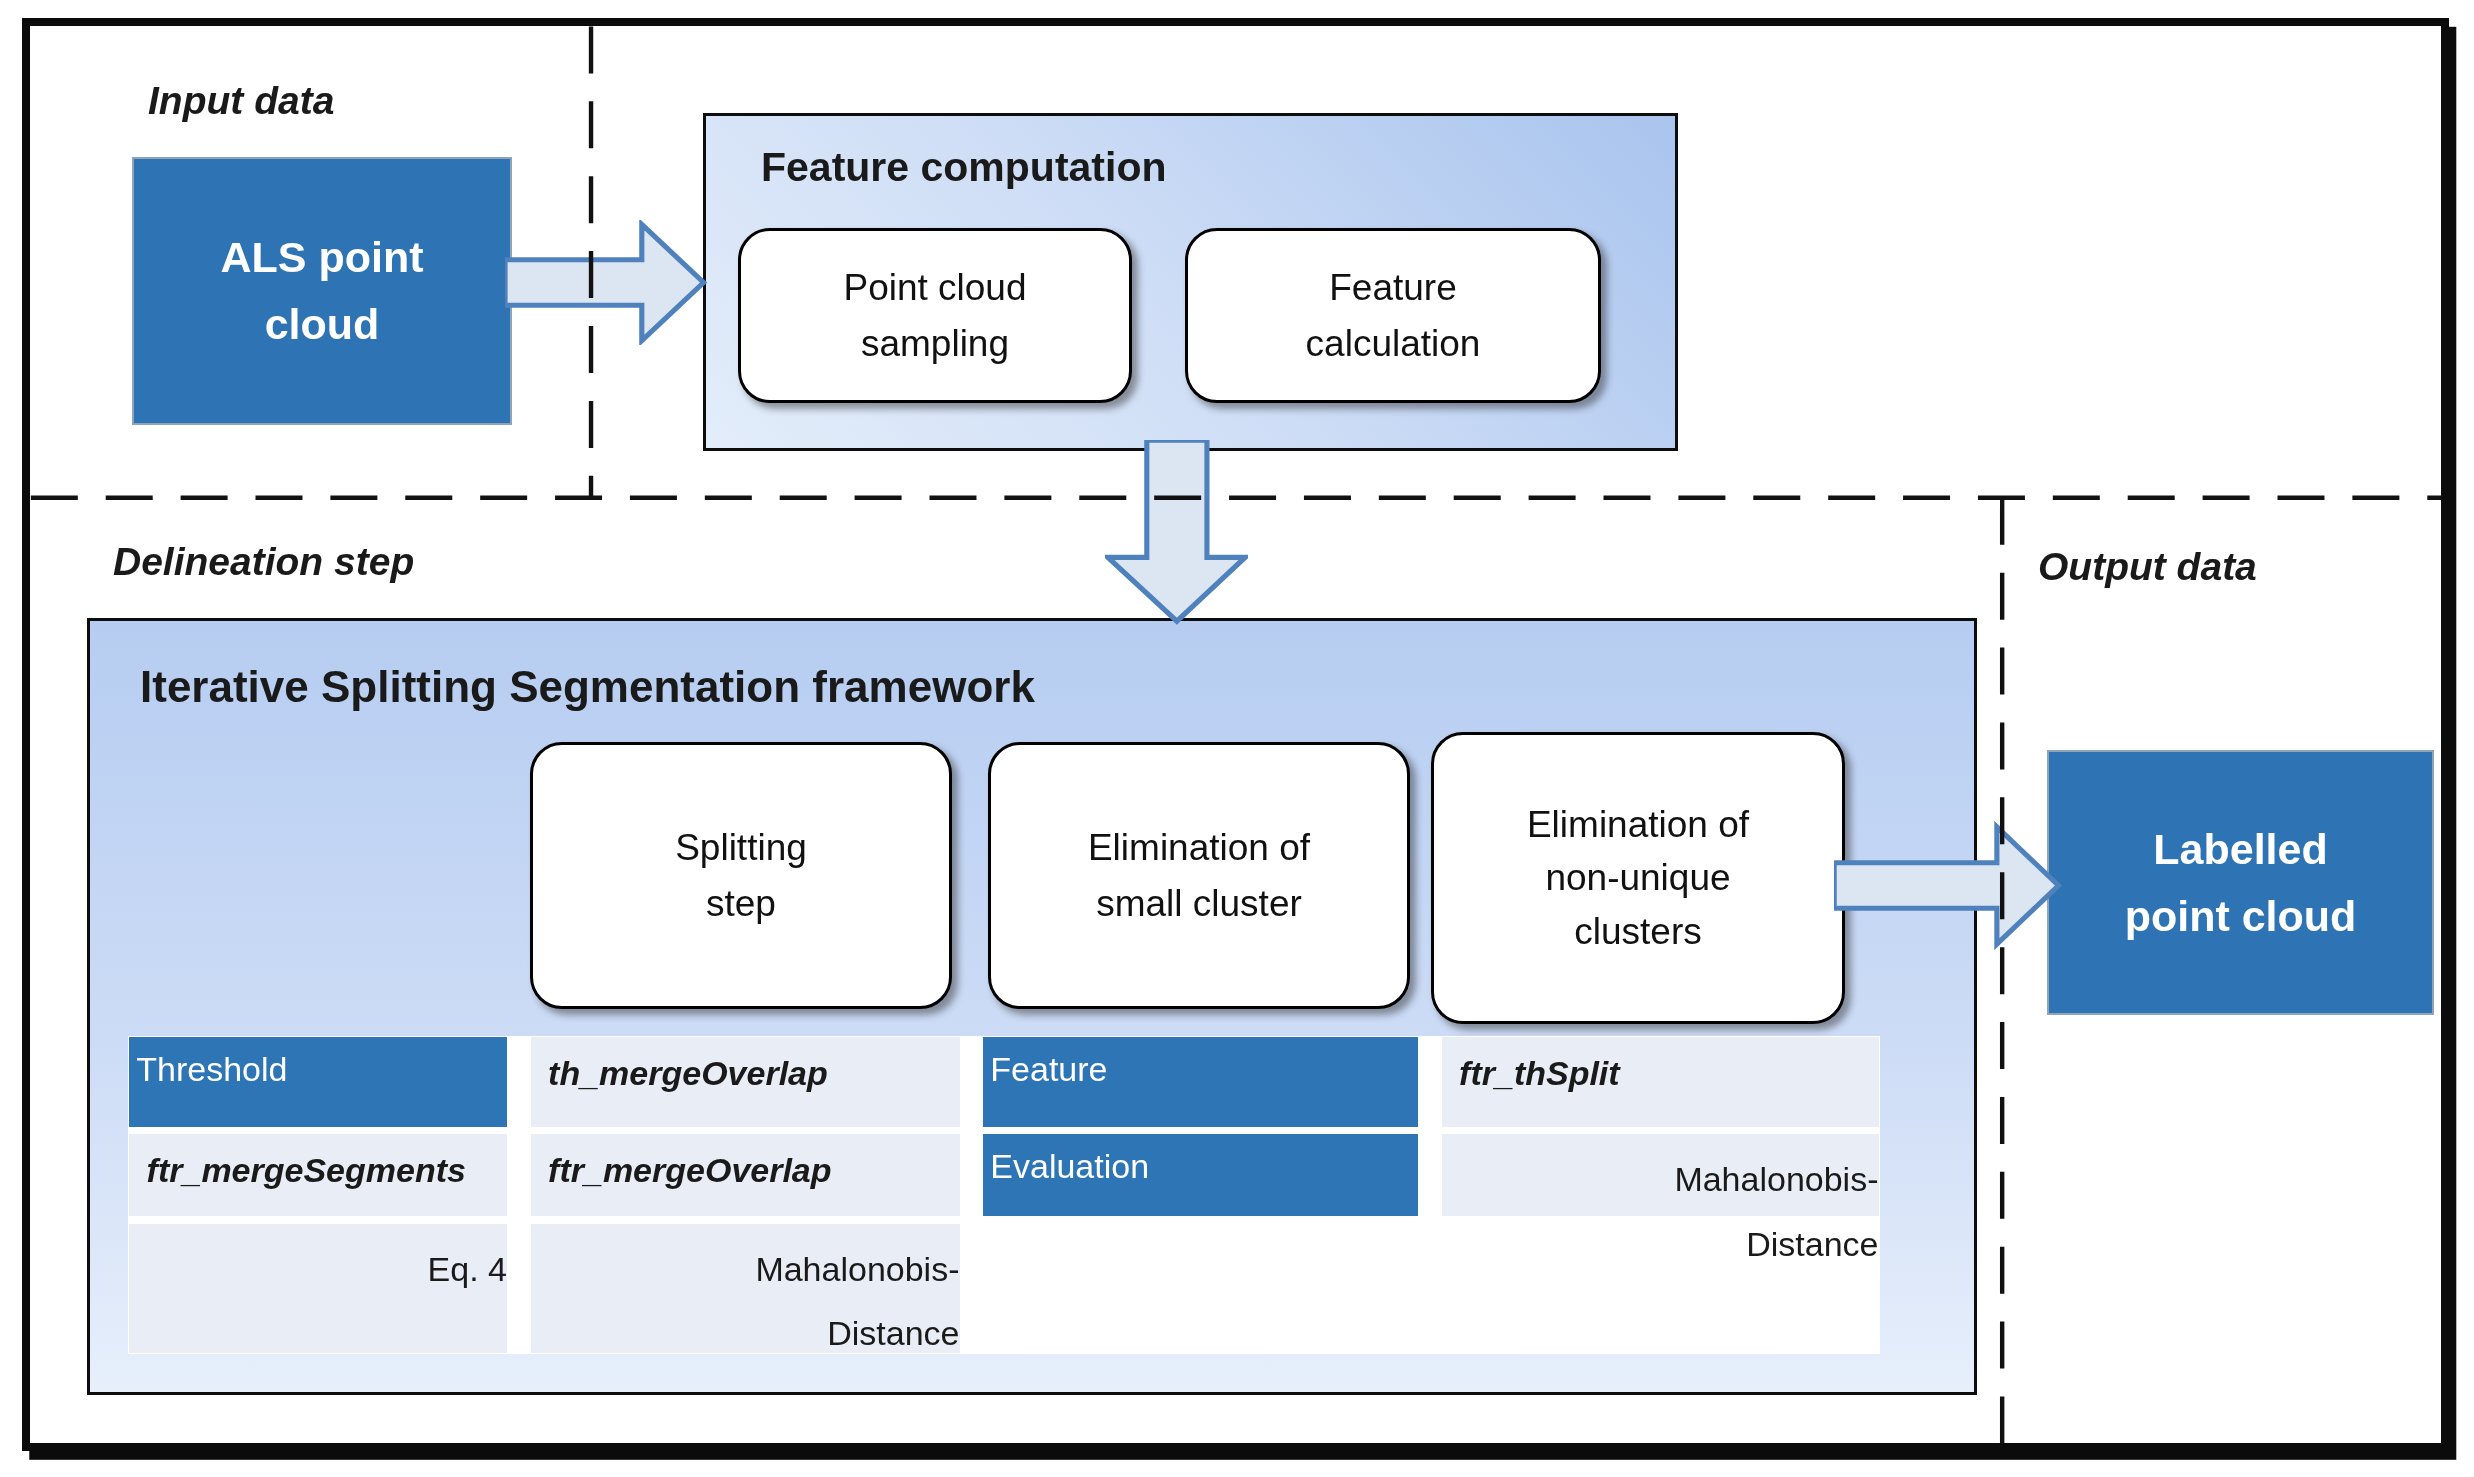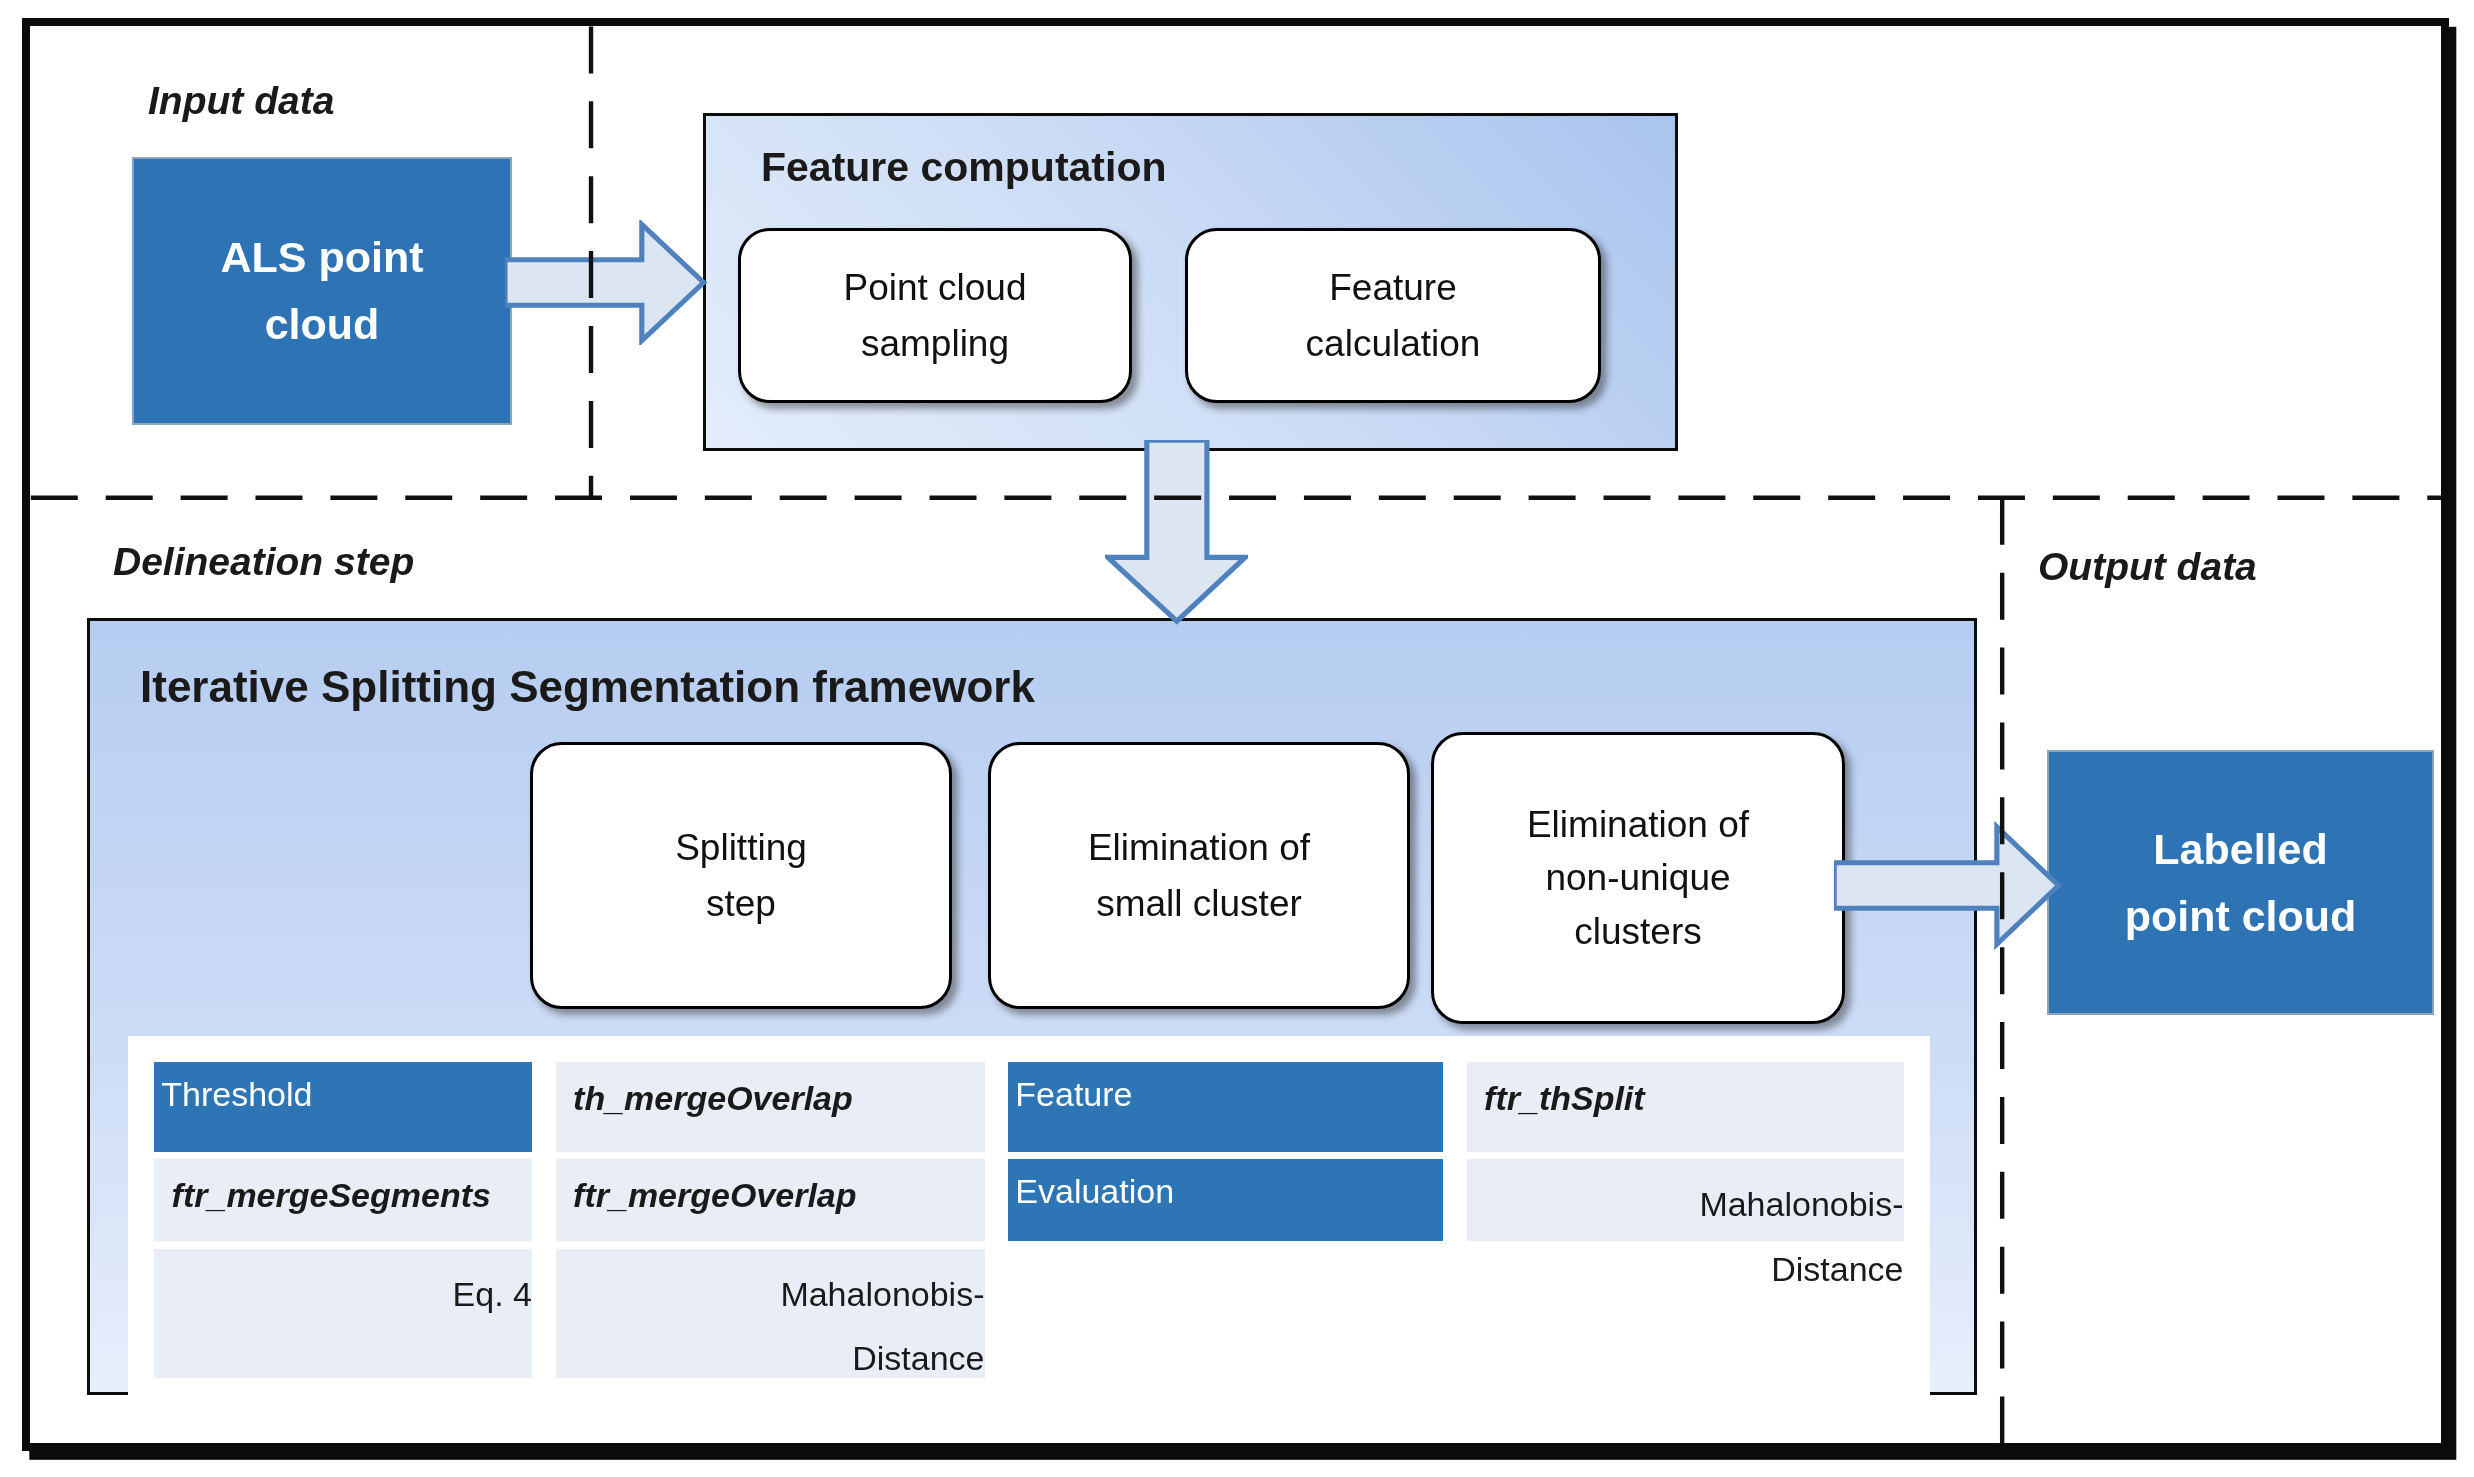--- a/index.html
+++ b/index.html
@@ -22,21 +22,21 @@
   .fw-panel{left:87px;top:618px;width:1884px;height:771px;
             background:linear-gradient(180deg,#b6cdf1 0%,#cddcf6 55%,#e7effb 100%);}
 
   .step-box{position:absolute;background:#ffffff;border:3.7px solid #000000;border-radius:32px;
             display:flex;align-items:center;justify-content:center;text-align:center;
             font-size:37px;line-height:1.5;color:#111;z-index:3;
             box-shadow:5.1px 5.9px 7.3px rgba(40,40,40,0.45);}
 
   .arrow-svg{position:absolute;z-index:4;}
 
-  .ptable{position:absolute;left:38px;top:415px;width:1750px;background:#ffffff;padding:26px;
+  .ptable{position:absolute;left:38px;top:415px;width:1750px;background:#ffffff;padding:1px;
           display:grid;grid-template-columns:378px 429px 435px 437px;
           grid-template-rows:90px 82px 129px;column-gap:23.5px;row-gap:7.3px;z-index:3;}
   .t-label{background:#2e75b6;color:#ffffff;font-size:34px;padding:13.2px 0 0 7.3px;}
   .t-val{background:#e9edf6;color:#1a1a1a;font-size:34px;padding:13.2px 0 0 17.6px;line-height:1.9;}
   .t-val.ib{font-style:italic;font-weight:bold;line-height:1.4;}
 </style>
 </head>
 <body>
 
 <div class="canvas">

